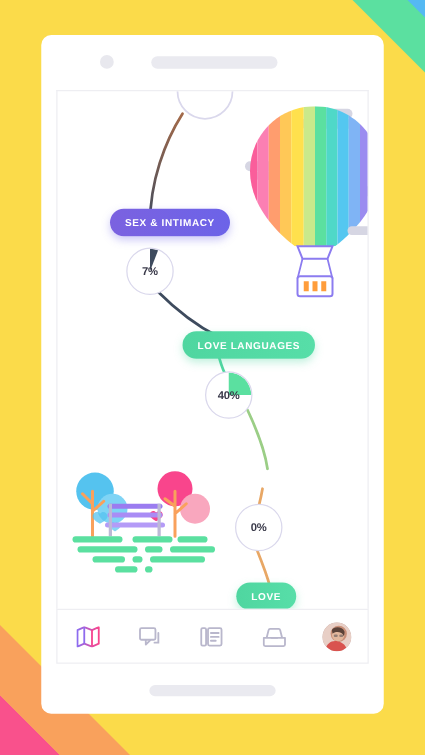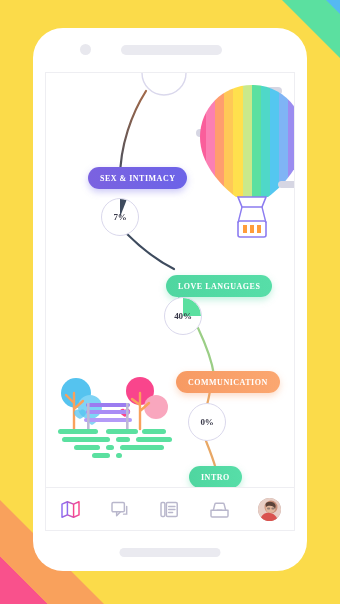--- a/index.html
+++ b/index.html
@@ -13,24 +13,23 @@
 
   
   #bg-deco { position:absolute; inset:0; z-index:0; }
 
   
   .phone {
     position:absolute;
     left:33px; top:28px;
     width:274px; height:543px;
     background:#ffffff;
-    border-radius:30px;
+    border-radius:8px;
     z-index:2;
     overflow:hidden;
-    font-family:Liberation Serif, serif;
   }
 
   
   .phone-head { position:relative; height:44px; }
   .head-dot {
     position:absolute; left:47px; top:16px;
     width:11px; height:11px; border-radius:50%;
     background:#E8E8EE;
   }
   .head-bar {
@@ -64,24 +63,23 @@
     white-space:nowrap;
     padding:0 12px;
     z-index:6;
   }
   .pill-intimacy {
     left:42px; top:94px;
     background:linear-gradient(90deg,#7B62E0,#6C63E8);
     box-shadow:0 3px 7px rgba(108,99,232,.35);
   }
   .pill-love {
-    left:120px; top:192px;
+    left:100px; top:192px;
     background:linear-gradient(90deg,#4FD6A0,#57DEA8);
     box-shadow:0 3px 7px rgba(79,214,160,.35);
-    margin-top:10px;
   }
   .pill-comm {
     left:130px; top:298px;
     background:linear-gradient(90deg,#F79A63,#FBA770);
     box-shadow:0 3px 7px rgba(247,154,99,.35);
   }
   .pill-intro {
     left:143px; top:393px;
     background:linear-gradient(90deg,#4FD6A0,#57DEA8);
     box-shadow:0 3px 7px rgba(79,214,160,.35);
@@ -260,25 +258,22 @@
 
       <circle cx="172" cy="434" r="19" fill="#5BE0A0"></circle>
     </svg>
 
     <div class="pill pill-intimacy">
       <span>SEX &amp; INTIMACY</span>
     </div>
     <div class="pill pill-love">
       <span>LOVE LANGUAGES</span>
     </div>
-    <div class="pill pill-comm">
-      <span>COMMUNICATION</span>
-    </div>
     <div class="pill pill-intro">
-      <span>INTRO</span>
+      <span>LOVE</span>
     </div>
 
     <div class="node node-7">
       <svg class="node-fill" width="36" height="36" viewBox="0 0 36 36">
         <path d="M18,18 L18,0 A18,18 0 0,1 24.5,1.2 Z" fill="#3E4B5E"></path>
       </svg>
       <span class="node-label">7%</span>
     </div>
 
     <div class="node node-25">

